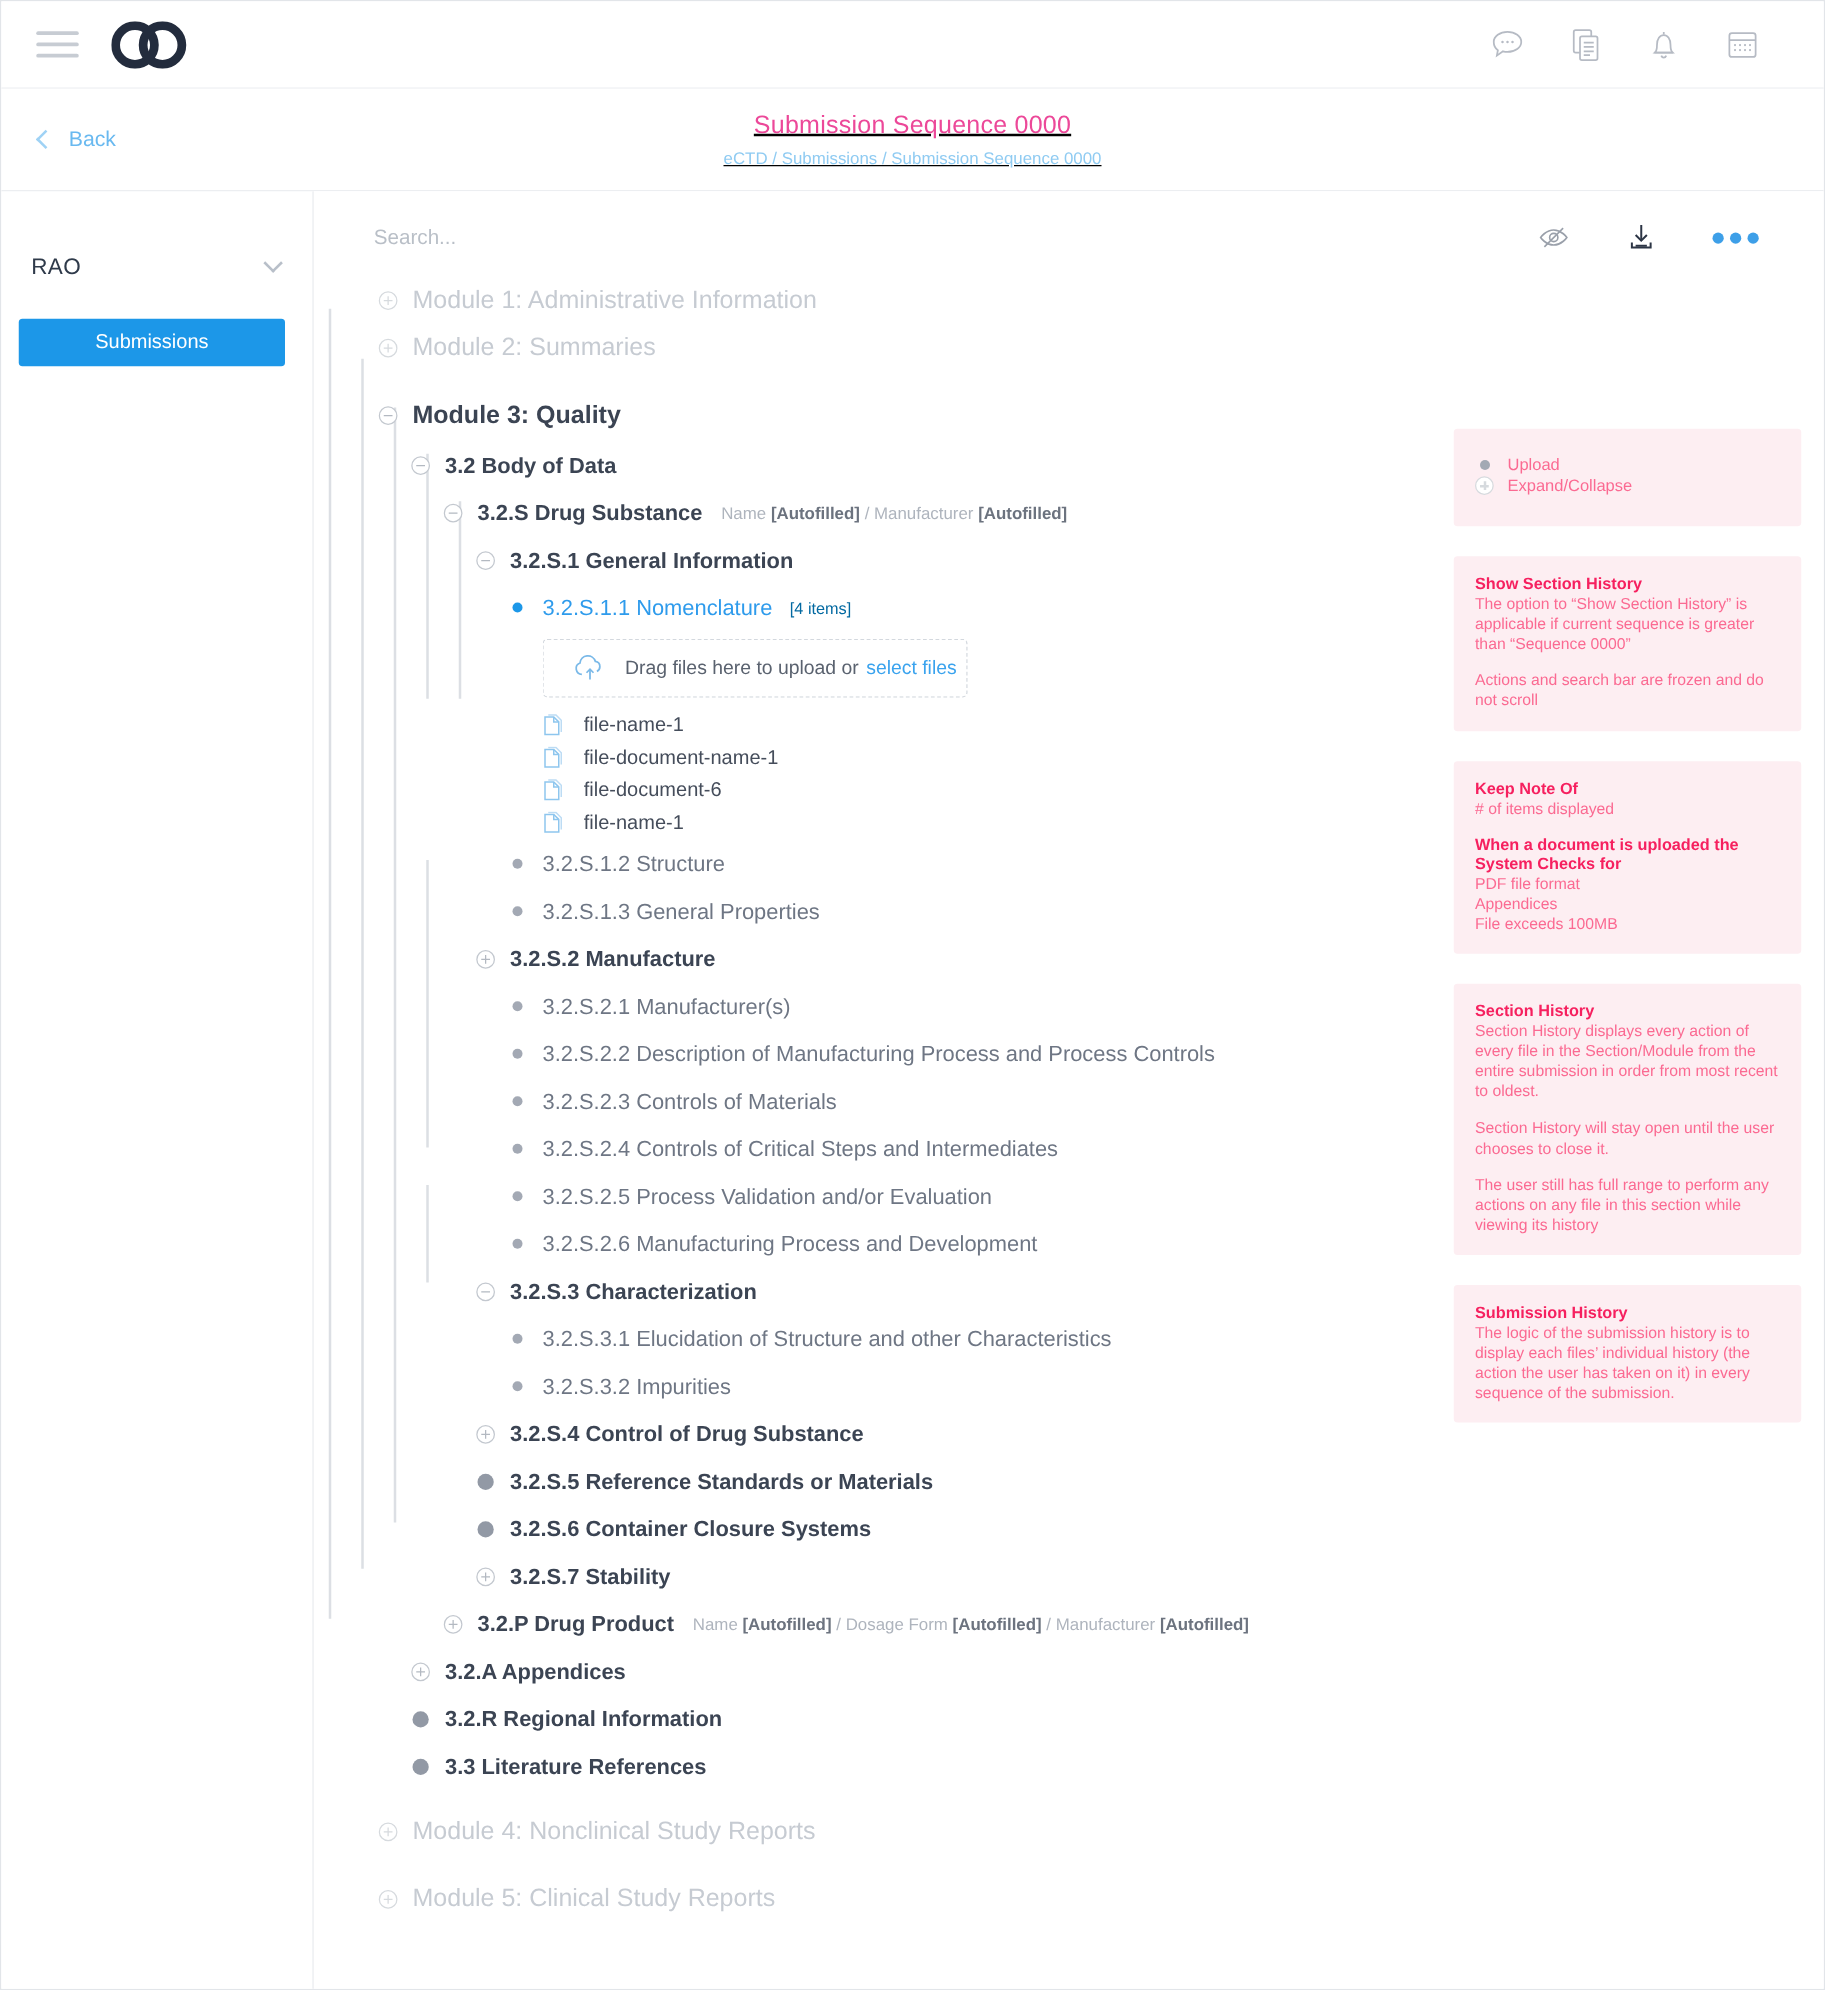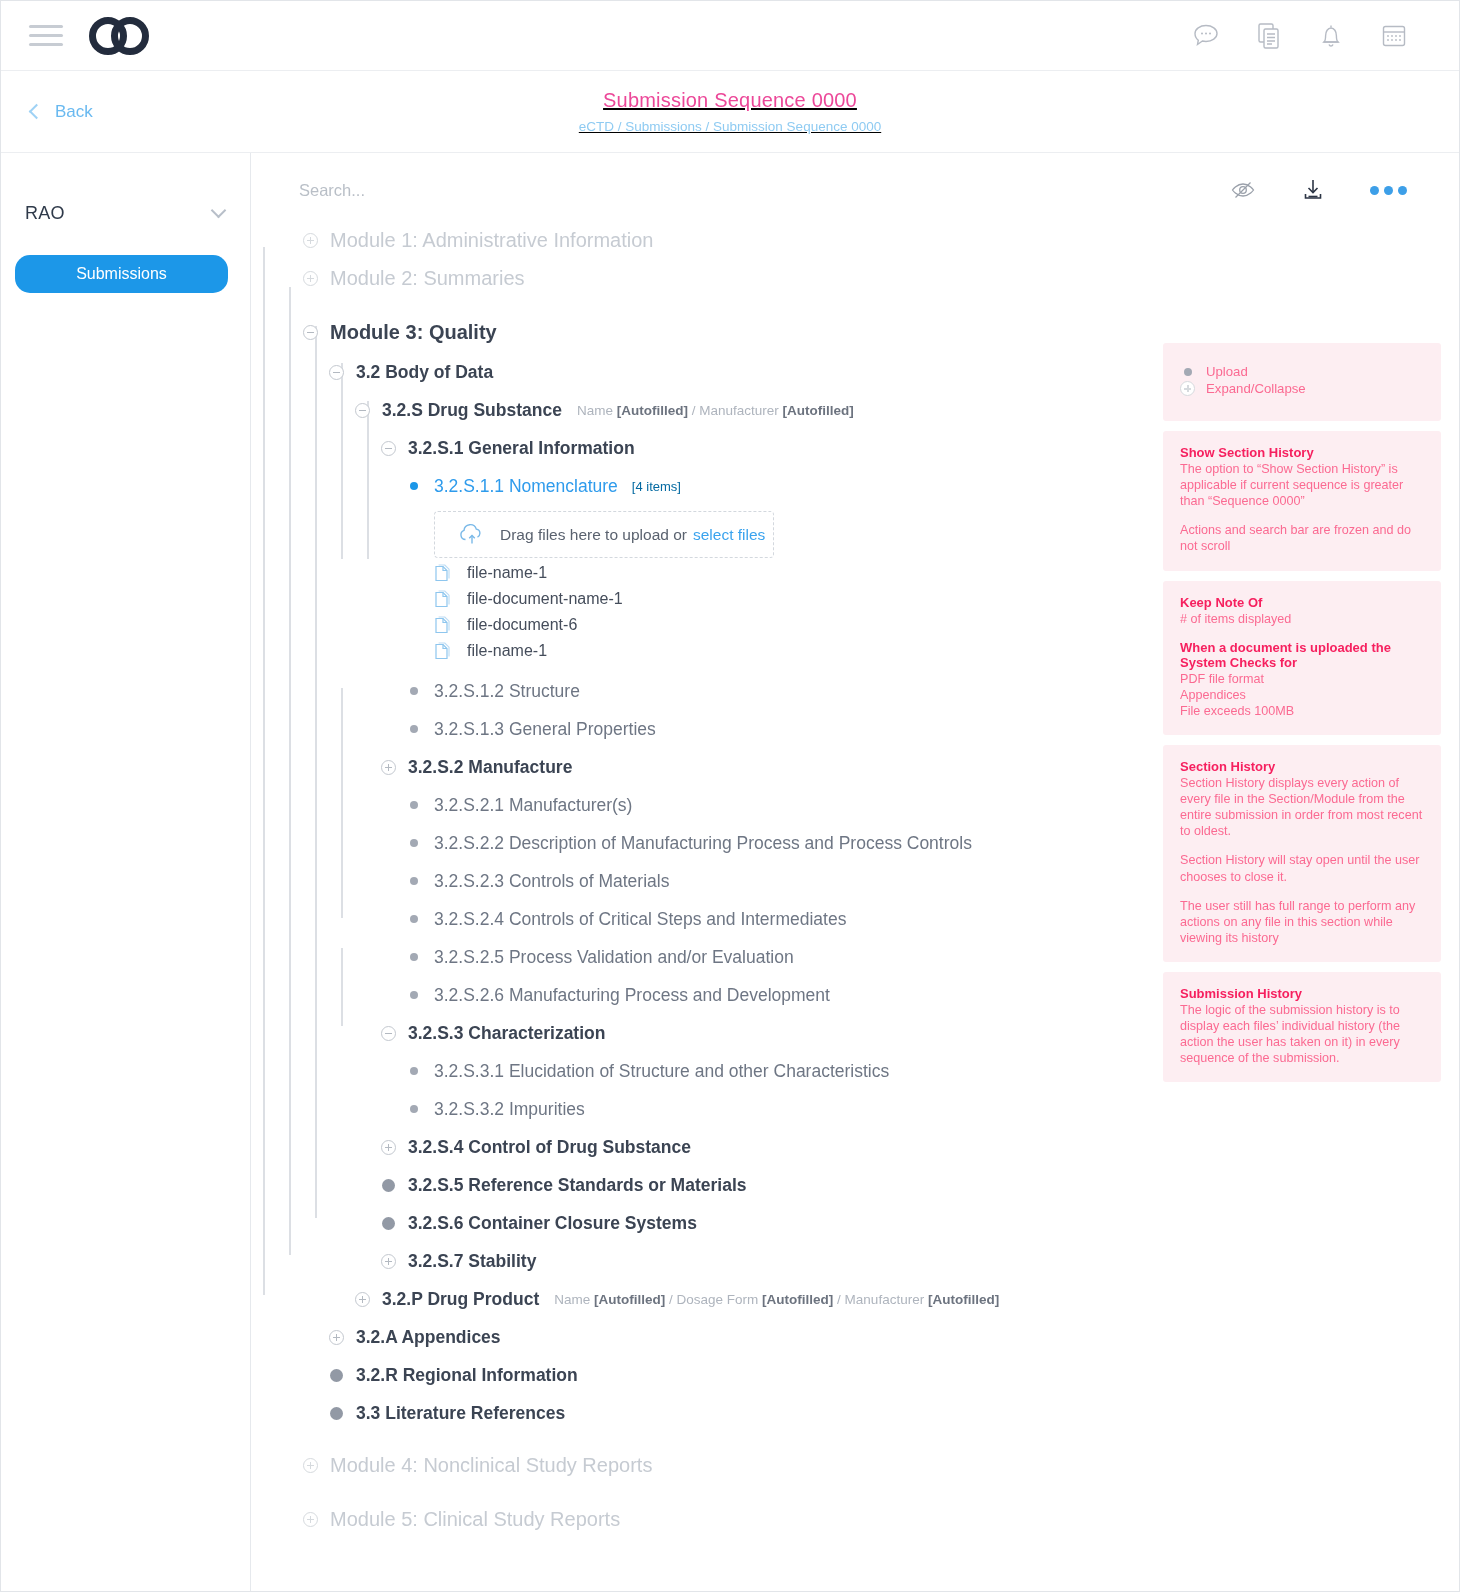--- a/index.html
+++ b/index.html
@@ -63,21 +63,21 @@
     background: #fff;
   }
   .org-row {
     display: flex; align-items: center; justify-content: space-between;
     padding: 0 26px 0 24px; height: 36px; cursor: pointer;
   }
   .org-name { font-size: 18px; color: #2f3a4a; letter-spacing: .3px; }
   .chev-down { width: 11px; height: 11px; border-right: 2px solid #b8bfc9;
     border-bottom: 2px solid #b8bfc9; transform: rotate(45deg); margin-top: -6px; }
   .side-btn {
-    margin: 24px 22px 0 14px; height: 38px; border-radius: 15px;
+    margin: 24px 22px 0 14px; height: 38px; border-radius: 3px;
     background: #1c97e8; color: #fff; font-size: 16px;
     display: flex; align-items: center; justify-content: center; cursor: pointer;
   }
 
   .main { flex: 1; position: relative; background: #fff; padding-top: 14px; }
 
   
   .toolbar { display: flex; align-items: center; height: 46px; padding: 0 52px 0 48px; }
   .search-input {
     border: none; outline: none; background: transparent;
@@ -126,26 +126,26 @@
 
   
   .dropzone {
     margin: 12px 0 6px 0; width: 340px; height: 47px;
     border: 1.4px dashed #d3d8de; border-radius: 4px;
     display: flex; align-items: center; gap: 13px; padding-left: 22px;
     cursor: pointer; background: #fff;
   }
   .dz-text { font-size: 15.5px; color: #5a626f; }
   .dz-link { color: #3aa3ee; }
-  .file-row { display: flex; align-items: flex-start; gap: 16px; height: 26px; cursor: pointer; }
+  .file-row { display: flex; align-items: flex-end; gap: 16px; height: 26px; cursor: pointer; }
   .file-name { font-size: 16px; color: #454d5b; }
 
   
   .annots { position: absolute; right: 18px; top: 190px; width: 278px; }
-  .anno { background: #fdeef2; border-radius: 3px; padding: 14px 17px 16px 17px; margin-bottom: 10px; }
+  .anno { background: #fdeef2; border-radius: 3px; padding: 14px 17px 16px 17px; margin-bottom: 24px; }
   .anno.legend { padding: 20px 17px 24px 17px; }
   .anno h4 { font-size: 13px; color: #f6205f; margin-bottom: 1px; font-weight: bold; }
   .anno p { font-size: 12.6px; color: #fb6a92; line-height: 1.28; }
   .anno p.gap { margin-top: 13px; }
   .legend-row { display: flex; align-items: center; gap: 11px; height: 17px; }
   .legend-row span { font-size: 13.2px; color: #fb6a92; }
   .lg-mk { width: 15px; display: flex; align-items: center; justify-content: center; }
   .lg-dot { width: 8px; height: 8px; border-radius: 50%; background: #a3a9b4; display: block; }
 </style>
 </head>

